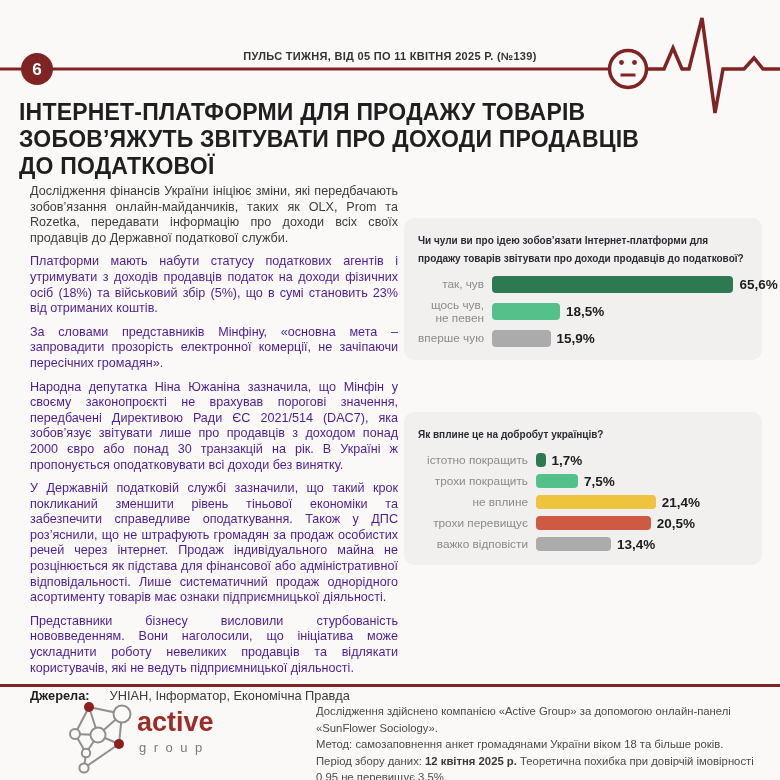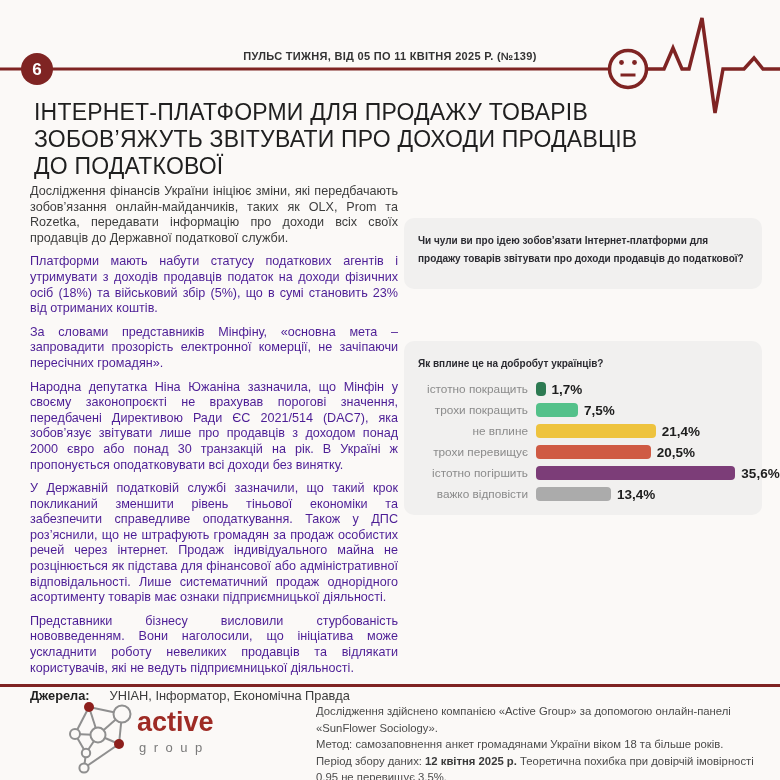--- a/index.html
+++ b/index.html
@@ -14,22 +14,22 @@
   
   .header-svg { position:absolute; top:0; left:0; }
   .header-label {
     position:absolute; top:50px; left:0; width:780px;
     text-align:center; font-size:11px; font-weight:700; color:#333;
     letter-spacing:.3px;
   }
 
   
   .headline {
-    position:absolute; top:99px; left:34px; width:715px;
-    font-size:23px; line-height:27px; font-weight:400; color:#1f1f1f;
+    position:absolute; top:99px; left:19px; width:715px;
+    font-size:23px; line-height:27px; font-weight:700; color:#1f1f1f;
     letter-spacing:.2px;
   }
 
   
   .article { position:absolute; top:184px; left:30px; width:368px; }
   .article p {
     font-size:12.6px; line-height:15.6px; color:#4c1d95;
     text-align:justify; margin-bottom:8px;
   }
   .article p.lead { color:#3d3d3d; font-weight:500; }
@@ -104,20 +104,44 @@
     <p>У Державній податковій службі зазначили, що такий крок покликаний зменшити рівень тіньової економіки та забезпечити справедливе оподаткування. Також у ДПС роз’яснили, що не штрафують громадян за продаж особистих речей через інтернет. Продаж індивідуального майна не розцінюється як підстава для фінансової або адміністративної відповідальності. Лише систематичний продаж однорідного асортименту товарів має ознаки підприємницької діяльності.</p>
     <p>Представники бізнесу висловили стурбованість нововведенням. Вони наголосили, що ініціатива може ускладнити роботу невеликих продавців та відлякати користувачів, які не ведуть підприємницької діяльності.</p>
     <p class="sources">
       <span class="src-label">Джерела:</span><span>УНІАН, Інформатор, Економічна Правда</span>
     </p>
   </div>
 
   <div class="charts">
     <div class="card chart-0">
       <div class="chart-title">Чи чули ви про ідею зобов’язати Інтернет-платформи для продажу товарів звітувати про доходи продавців до податкової?</div>
+      <div>
+          <div class="bar-row">
+            <div class="bar-label">так, чув</div>
+            <div class="bar-track">
+              <div class="bar" style="width: 95.0725%; background: rgb(45, 122, 82);"></div>
+              <div class="bar-value">65,6%</div>
+            </div>
+          </div>
+          <div class="bar-row">
+            <div class="bar-label">щось чув,
+не певен</div>
+            <div class="bar-track">
+              <div class="bar" style="width: 26.8116%; background: rgb(84, 193, 138);"></div>
+              <div class="bar-value">18,5%</div>
+            </div>
+          </div>
+          <div class="bar-row">
+            <div class="bar-label">вперше чую</div>
+            <div class="bar-track">
+              <div class="bar" style="width: 23.0435%; background: rgb(171, 171, 171);"></div>
+              <div class="bar-value">15,9%</div>
+            </div>
+          </div>
+        </div>
     </div>
     <div class="card chart-1">
       <div class="chart-title">Як вплине це на добробут українців?</div>
       <div>
           <div class="bar-row">
             <div class="bar-label">істотно покращить</div>
             <div class="bar-track">
               <div class="bar" style="width: 4.53333%; background: rgb(45, 122, 82);"></div>
               <div class="bar-value">1,7%</div>
             </div>
@@ -134,27 +158,20 @@
             <div class="bar-track">
               <div class="bar" style="width: 57.0667%; background: rgb(238, 195, 62);"></div>
               <div class="bar-value">21,4%</div>
             </div>
           </div>
           <div class="bar-row">
             <div class="bar-label">трохи перевищує</div>
             <div class="bar-track">
               <div class="bar" style="width: 54.6667%; background: rgb(207, 90, 68);"></div>
               <div class="bar-value">20,5%</div>
-            </div>
-          </div>
-          <div class="bar-row">
-            <div class="bar-label">істотно погіршить</div>
-            <div class="bar-track">
-              <div class="bar" style="width: 94.9333%; background: rgb(124, 61, 120);"></div>
-              <div class="bar-value">35,6%</div>
             </div>
           </div>
           <div class="bar-row">
             <div class="bar-label">важко відповісти</div>
             <div class="bar-track">
               <div class="bar" style="width: 35.7333%; background: rgb(171, 171, 171);"></div>
               <div class="bar-value">13,4%</div>
             </div>
           </div>
         </div>

